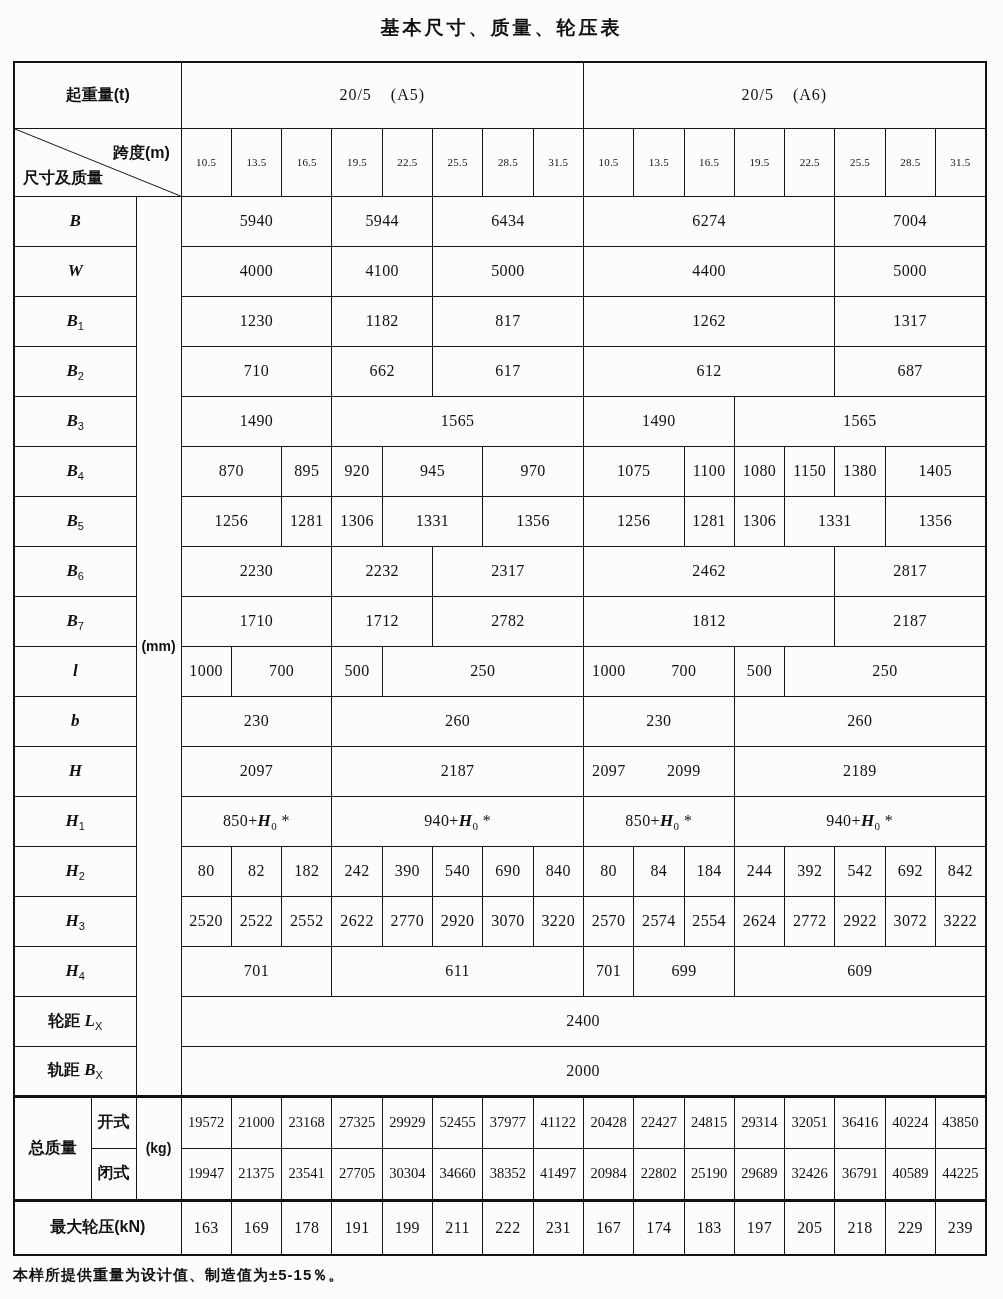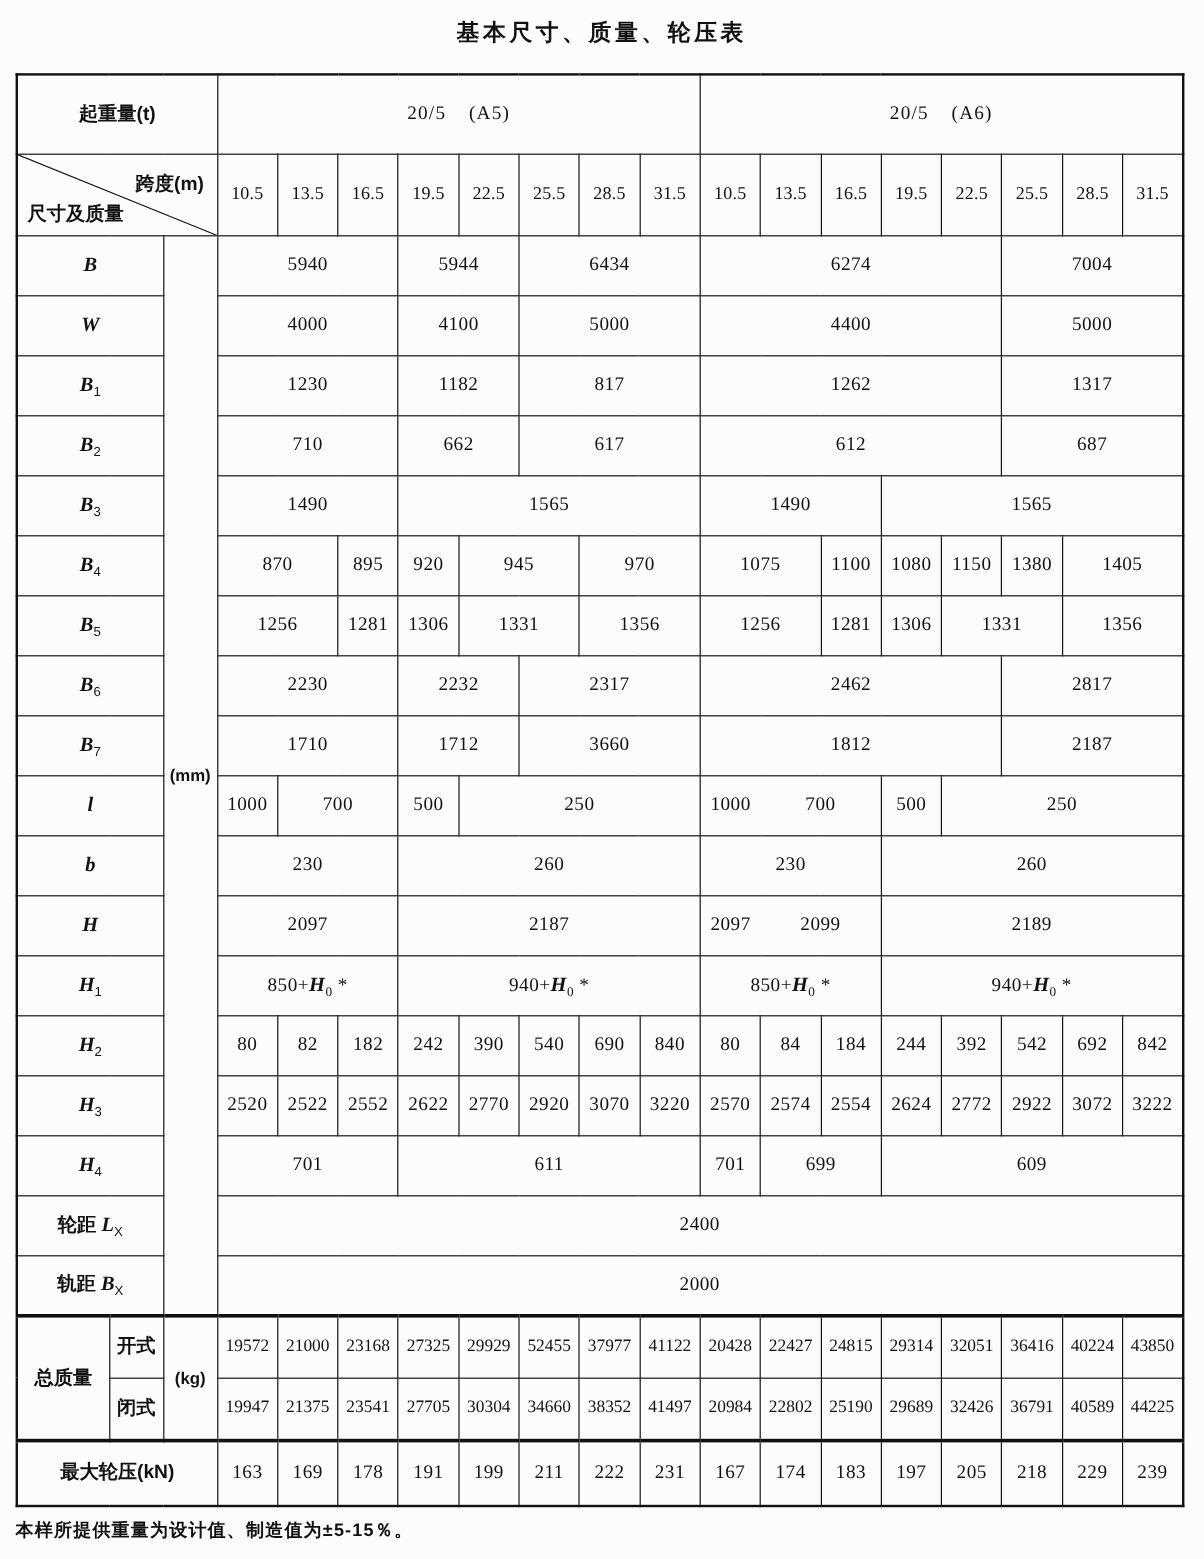--- a/index.html
+++ b/index.html
@@ -16,21 +16,21 @@
     margin:18px 0 0 13px;border-collapse:collapse;table-layout:fixed;
     width:972px;border:2px solid #111;background:#fcfcfa;
   }
   td{
     border:1px solid #161616;text-align:center;vertical-align:middle;
     padding:0;overflow:hidden;white-space:nowrap;
   }
   tr.thick-top td{border-top:3px solid #111;}
   .num{font-family:"Liberation Serif","DejaVu Serif",serif;font-size:16px;letter-spacing:.4px;}
   .mnum{font-size:14.5px;letter-spacing:0;}
-  .spanv{font-size:15px;letter-spacing:.2px;}
+  .spanv{font-size:11px;letter-spacing:.2px;}
   .grp{font-size:16px;word-spacing:14px;letter-spacing:1px;}
   .zh{font-weight:700;font-size:16px;}
   .unit{font-size:14px;font-weight:700;}
   .lbl .ltr, .ltr{font-family:"Liberation Serif","DejaVu Serif",serif;font-style:italic;font-weight:700;font-size:17px;}
   td sub{font-size:11px;line-height:0;}
   td .zh{font-size:16px;}
   td.diag{position:relative;padding:0;}
   .diag svg{position:absolute;left:0;top:0;width:100%;height:100%;display:block;}
   .diag-top{position:absolute;top:14px;left:58px;font-size:16px;margin-left:40px;}
   .diag-bot{position:absolute;bottom:7px;left:8px;font-size:16px;}
@@ -170,21 +170,21 @@
         <td colspan="3" class="num">2230</td>
         <td colspan="2" class="num">2232</td>
         <td colspan="3" class="num">2317</td>
         <td colspan="5" class="num">2462</td>
         <td colspan="3" class="num">2817</td>
       </tr>
       <tr style="height: 50px;">
         <td colspan="2" class="lbl"><i class="ltr">B</i><sub>7</sub></td>
         <td colspan="3" class="num">1710</td>
         <td colspan="2" class="num">1712</td>
-        <td colspan="3" class="num">3660</td>
+        <td colspan="3" class="num">2782</td>
         <td colspan="5" class="num">1812</td>
         <td colspan="3" class="num">2187</td>
       </tr>
       <tr style="height: 50px;">
         <td colspan="2" class="lbl"><i class="ltr">l</i></td>
         <td colspan="1" class="num">1000</td>
         <td colspan="2" class="num">700</td>
         <td colspan="1" class="num">500</td>
         <td colspan="4" class="num">250</td>
         <td colspan="1" class="num nr">1000</td>

